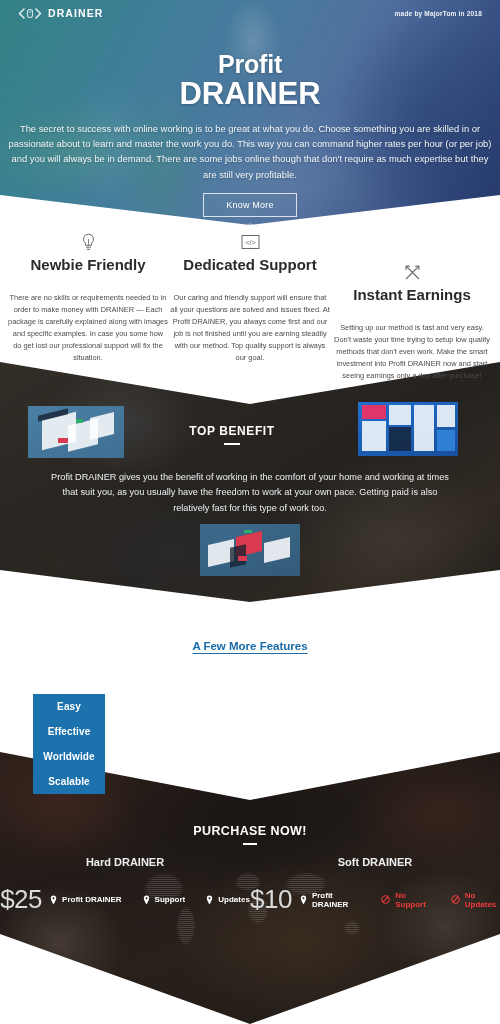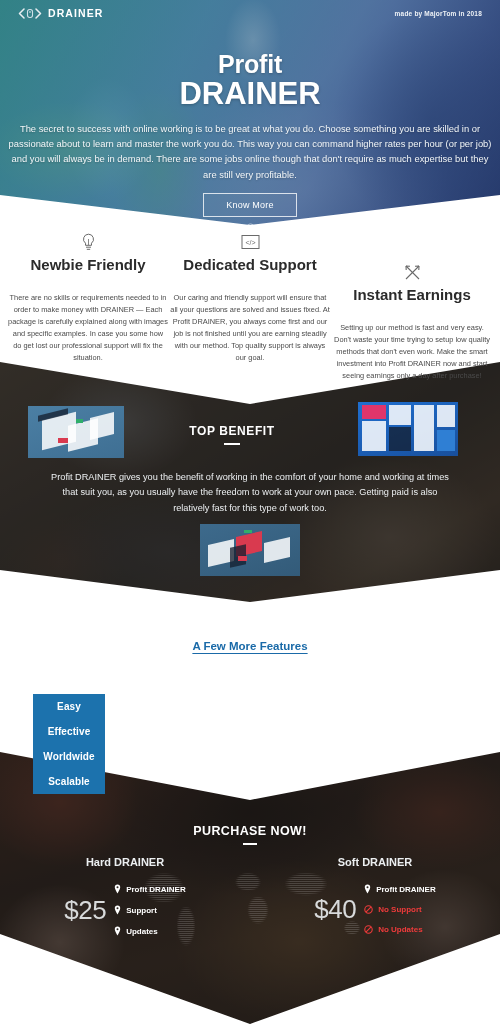--- a/index.html
+++ b/index.html
@@ -199,21 +199,21 @@
     position:absolute; left:0; top:72px; width:500px; text-align:center;
     color:#fff; font-size:12.5px; font-weight:bold; letter-spacing:.4px;
   }
   .purchase-title .u { display:block; width:14px; height:2px; background:#fff; margin:5px auto 0; }
   .plan { position:absolute; width:250px; top:104px; }
   .plan.left  { left:0; }
   .plan.right { left:250px; }
   .plan-name { width:250px; text-align:center; color:#eceff1; font-size:11px; font-weight:bold; }
   .plan-row { margin-top:16px; display:flex; align-items:center; justify-content:center; gap:8px; }
   .plan-price { color:#d8dadb; font-size:26px; font-weight:normal; letter-spacing:-0.5px; }
-  .plan-list { display:flex; flex-direction:column; gap:11px; }
+  .plan-list { display:flex; gap:21px; }
   .plan-item { display:flex; align-items:center; gap:5px; font-size:8px; font-weight:bold; }
   .plan-item.inc { color:#ffffff; }
   .plan-item.exc { color:#ef3b3b; }
   .plan-item svg { display:block; flex:none; }
 </style>
 </head>
 <body>
 
 <div class="page">
 
@@ -396,21 +396,21 @@
               </span>
               <span>Updates</span>
             </div>
           </div>
         </div>
       </div>
 
       <div class="plan right">
         <div class="plan-name">Soft DRAINER</div>
         <div class="plan-row">
-          <div class="plan-price">$40</div>
+          <div class="plan-price">$10</div>
           <div class="plan-list">
             <div class="plan-item inc">
               <span>
                 <svg width="7" height="10" viewBox="0 0 7 10">
                   <path d="M3.5.6a2.7 2.7 0 0 0-2.7 2.7c0 2 2.7 6.1 2.7 6.1S6.2 5.3 6.2 3.3A2.7 2.7 0 0 0 3.5.6z" fill="#ffffff"></path>
                   <circle cx="3.5" cy="3.2" r="1" fill="#2b2522"></circle>
                 </svg>
               </span>
               <span>Profit DRAINER</span>
             </div>

